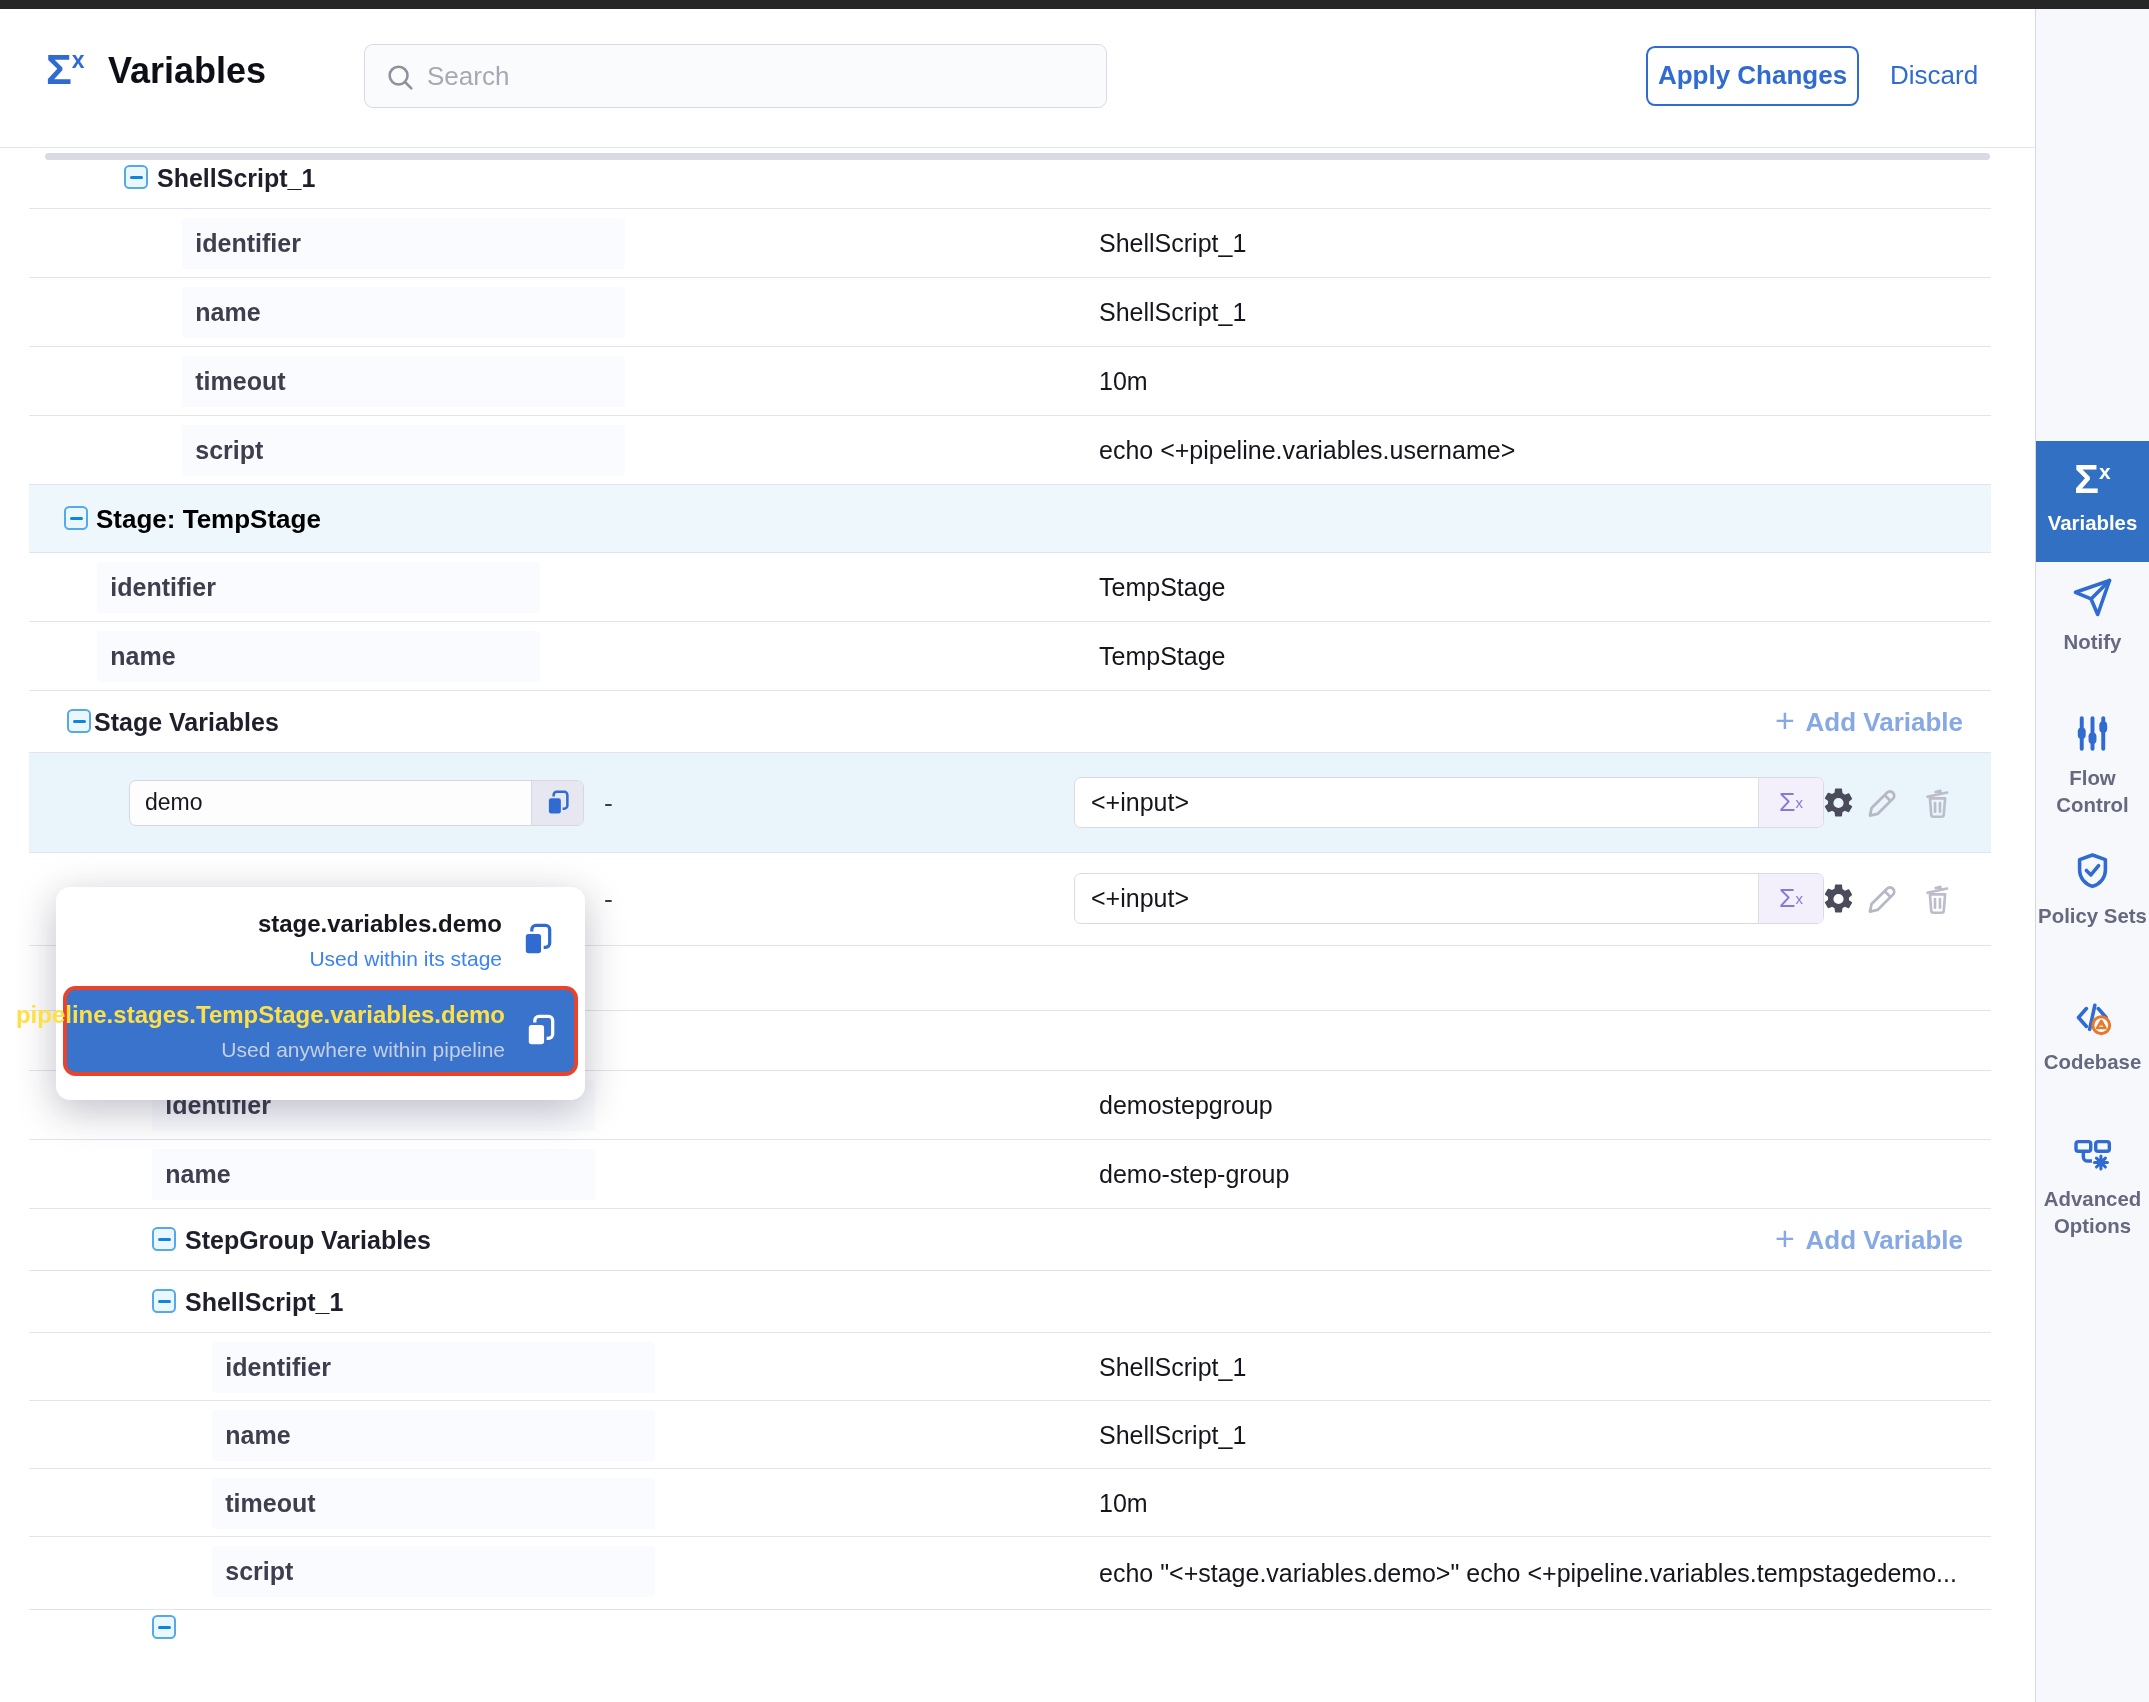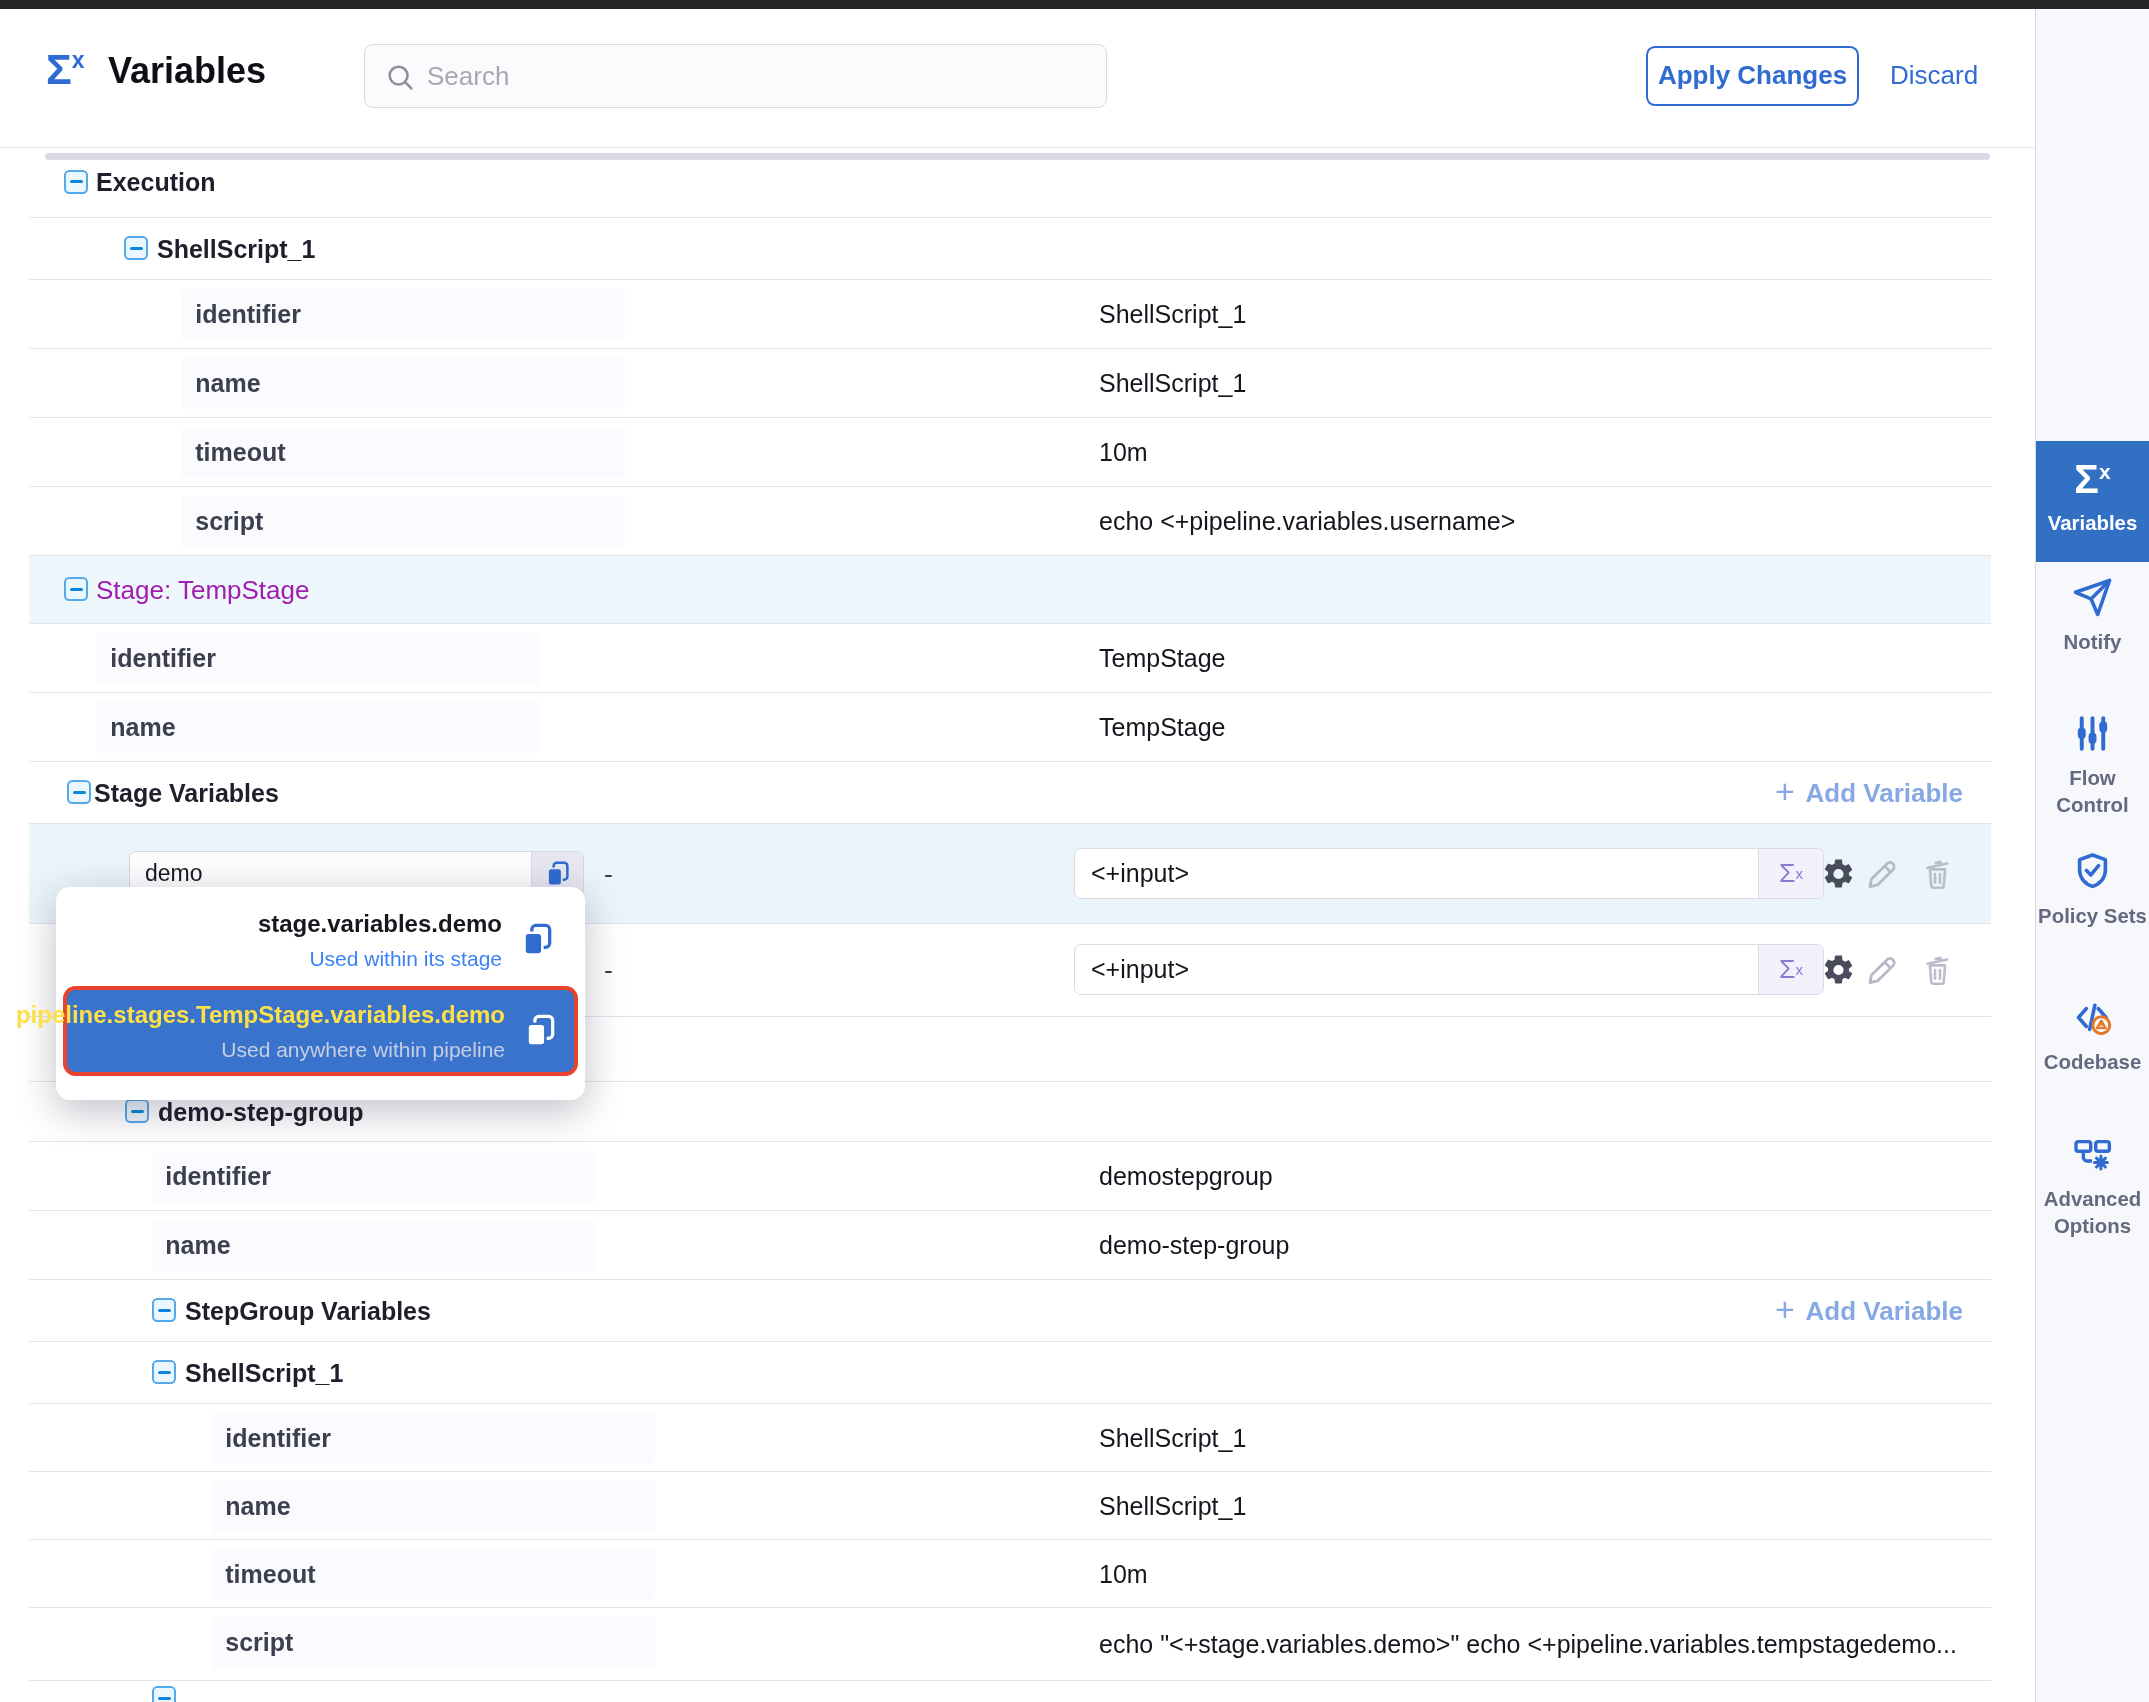--- a/index.html
+++ b/index.html
@@ -32,21 +32,21 @@
   .row.stage-bg{background:#eef7fc;}
   .row.hl{background:#e9f5fa;}
   .row.nob{border-bottom:none;}
 
   .minus{position:absolute;width:24px;height:24px;border:2.2px solid #55a9e8;border-radius:5.3px;
          background:#ebf7fe;box-sizing:border-box;top:50%;margin-top:-12.4px;}
   .minus::after{content:"";position:absolute;left:3.5px;right:3.5px;top:50%;height:2.7px;margin-top:-1.3px;
                 background:#0c86dc;border-radius:1.8px;}
   .sec-label{position:absolute;top:50%;transform:translateY(-50%);font-size:25px;font-weight:600;
              color:#1e1f2b;white-space:nowrap;}
-  .stage-label{font-weight:400;font-size:26px;color:#a21caf;}
+  .stage-label{font-weight:700;font-size:26px;color:#000000;}
   .pill{position:absolute;top:8.9px;height:51px;width:443px;background:#fafbfe;border-radius:3.5px;
         display:flex;align-items:center;padding-left:13.3px;box-sizing:border-box;
         font-size:25px;font-weight:600;color:#3d3e4e;}
   .val{position:absolute;left:1070px;top:50%;transform:translateY(-50%);font-size:25px;color:#15161d;
        white-space:nowrap;}
   .addvar{position:absolute;right:28px;top:50%;transform:translateY(-50%);font-size:26px;font-weight:600;
           color:#86a8e4;display:flex;align-items:center;gap:10.6px;}
   .addvar .plus{font-size:34px;font-weight:400;line-height:1;margin-top:-3.5px;}
 
   .name-field{position:absolute;left:100px;width:455px;height:46px;border:1.8px solid #d6d7e3;
@@ -102,24 +102,20 @@
       <path d="M15.7 15.7L20 20" stroke="#8f909f" stroke-width="1.8" stroke-linecap="round"></path>
     </svg>
     <span class="search-ph">Search</span>
   </div>
   <div class="apply-btn">Apply Changes</div>
   <div class="discard-btn">Discard</div>
 </div>
 <div class="scrollbar"></div>
 
 <div class="table" id="table">
-    <div class="row" style="height: 71px;">
-      <div class="minus" style="left: 35px;"></div>
-      <span class="sec-label" style="left: 67px;">Execution</span>
-    </div>
     <div class="row" style="height: 62px;">
       <div class="minus" style="left: 95px;"></div>
       <span class="sec-label" style="left: 128px;">ShellScript_1</span>
     </div>
     <div class="row" style="height: 69px;">
       <div class="pill" style="left: 153px;">
         <span>identifier</span>
       </div>
       <span class="val">ShellScript_1</span>
     </div>

